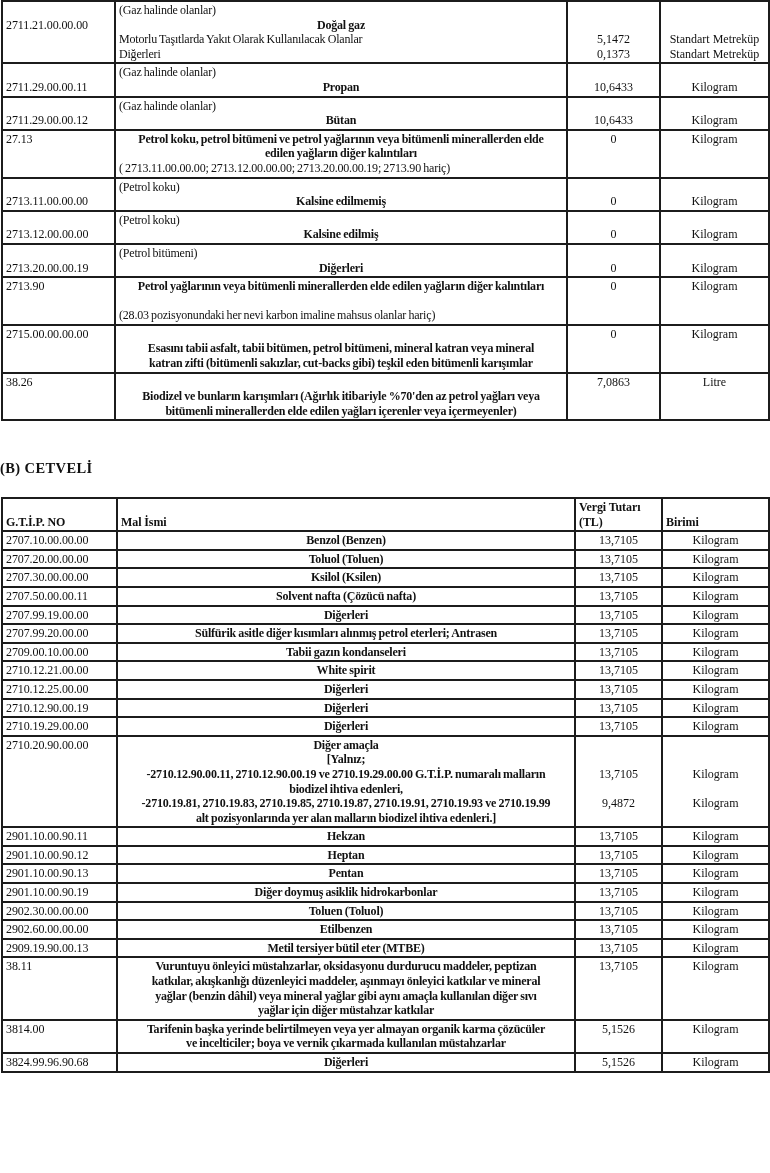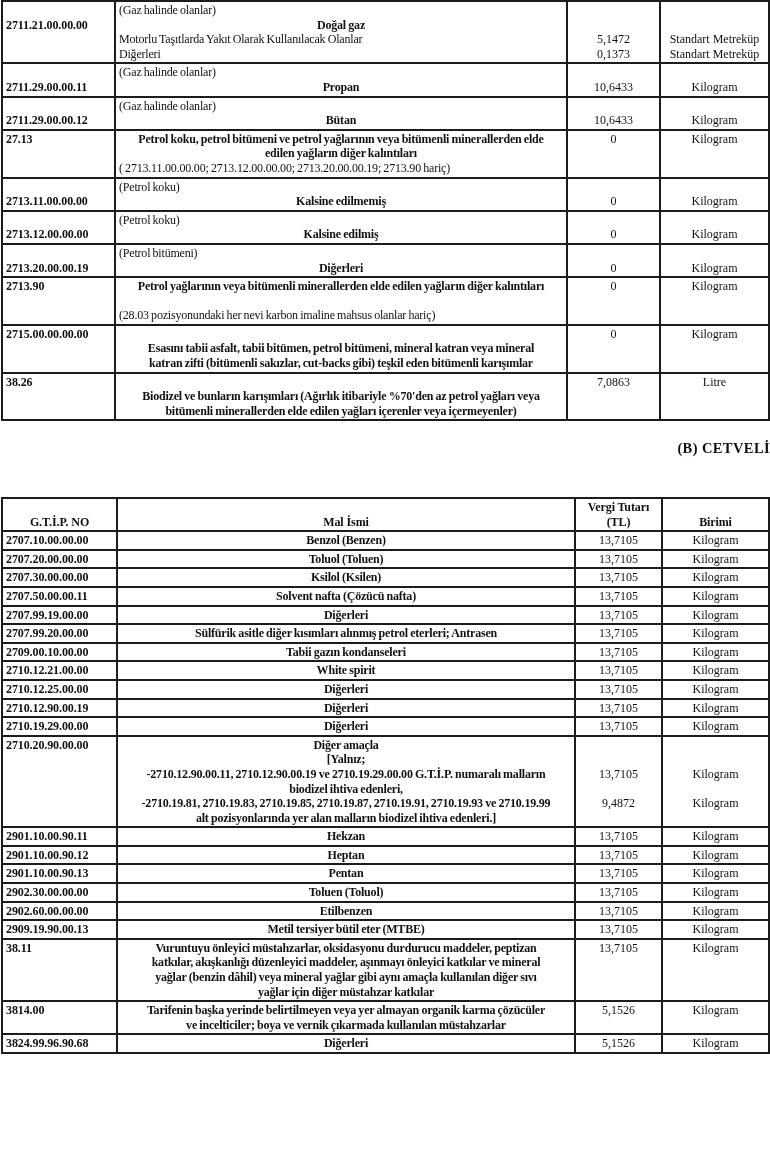--- a/index.html
+++ b/index.html
@@ -7,27 +7,27 @@
     position:relative;width:770px;height:1173px;background:#ffffff;
     font-family:"Liberation Serif","DejaVu Serif",serif;color:#111;
     overflow:hidden;margin:0 auto;
   }
   table{border-collapse:collapse;table-layout:fixed;position:absolute;left:1px;width:767px;background:#fff;}
   #tableA{top:0;}
   #tableB{top:497px;}
   td,th{border:2px solid #1c1c1c;vertical-align:top;padding:1px 3px;overflow:hidden;}
   .ln{line-height:14.6px;min-height:14.6px;font-size:12px;white-space:nowrap;overflow:hidden;}
   .b{font-weight:bold;text-align:center;}
-  td.code .ln{font-weight:bold;letter-spacing:-0.1px;}
+  td.code .ln{font-weight:normal;letter-spacing:-0.1px;}
   td.desc .ln{letter-spacing:-0.2px;word-spacing:-0.5px;}
   td.val,td.unit{text-align:center;}
-  th{text-align:center;font-weight:bold;}
+  th{text-align:left;font-weight:bold;}
   th .ln{letter-spacing:-0.1px;}
   .bhead{
-    position:absolute;top:440px;left:0;width:770px;text-align:right;
+    position:absolute;top:460px;left:0;width:770px;text-align:left;
     font-weight:bold;font-size:14.5px;letter-spacing:0.4px;
   }
 </style>
 </head>
 <body>
 
 <div class="page">
 
   <table id="tableA">
     <colgroup>
@@ -468,20 +468,34 @@
           </td>
           <td class="val">
             <div class="ln">13,7105</div>
           </td>
           <td class="unit">
             <div class="ln">Kilogram</div>
           </td>
         </tr>
         <tr>
           <td class="code">
+            <div class="ln">2901.10.00.90.19</div>
+          </td>
+          <td class="desc">
+            <div class="ln b">Diğer doymuş asiklik hidrokarbonlar</div>
+          </td>
+          <td class="val">
+            <div class="ln">13,7105</div>
+          </td>
+          <td class="unit">
+            <div class="ln">Kilogram</div>
+          </td>
+        </tr>
+        <tr>
+          <td class="code">
             <div class="ln">2902.30.00.00.00</div>
           </td>
           <td class="desc">
             <div class="ln b">Toluen (Toluol)</div>
           </td>
           <td class="val">
             <div class="ln">13,7105</div>
           </td>
           <td class="unit">
             <div class="ln">Kilogram</div>

